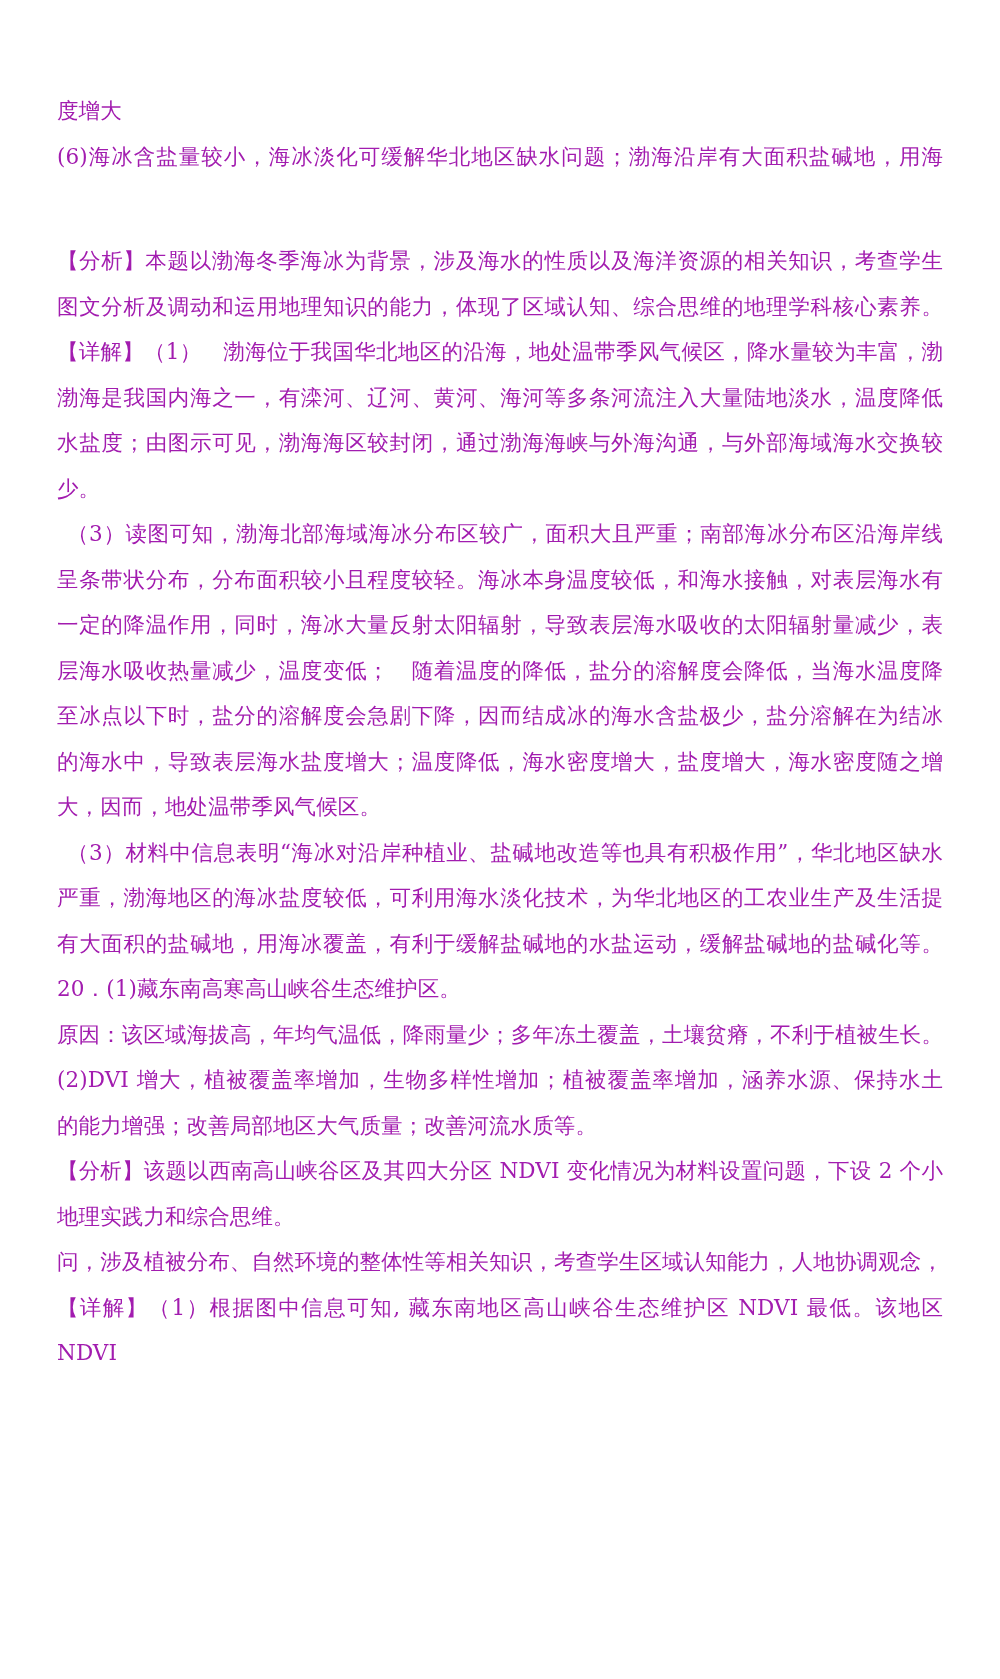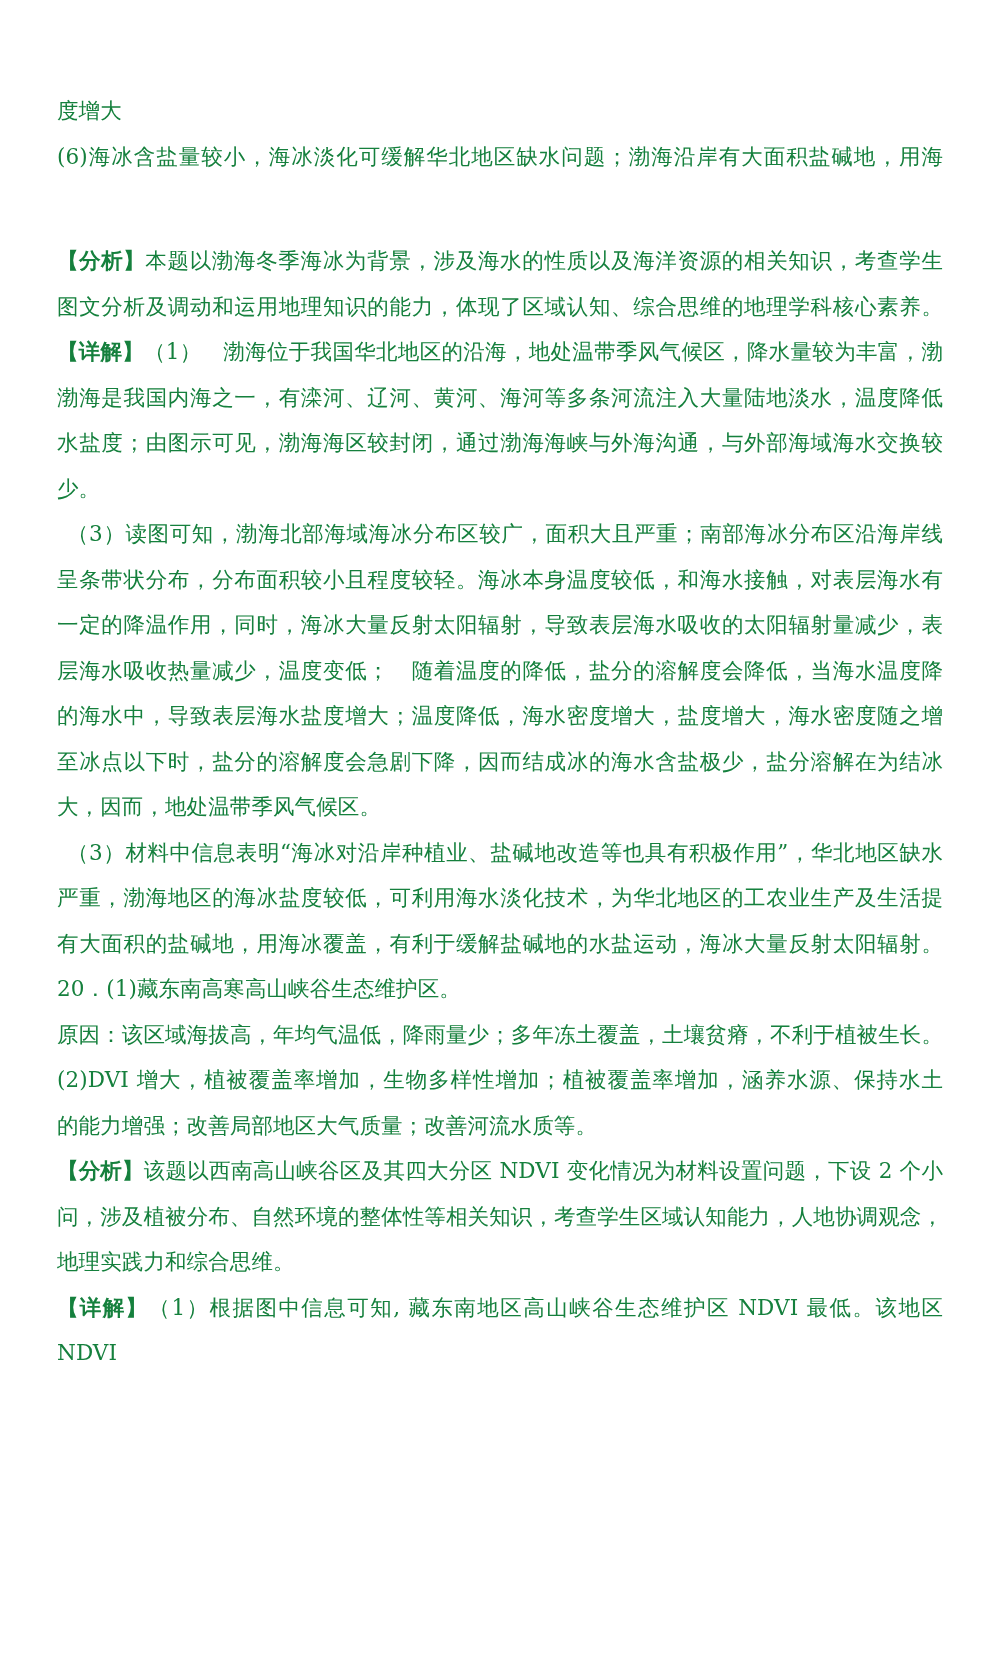--- a/index.html
+++ b/index.html
@@ -32,21 +32,21 @@
     top: 88px;
     width: 886px;
   }
 
   .line {
     font-size: 21.5px;
     line-height: 45.5px;
     height: 45.5px;
     white-space: pre;
     letter-spacing: 0.1px;
-    color: #15803d;
+    color: #a21caf;
     -webkit-font-smoothing: antialiased;
   }
 
   
   .line.just {
     white-space: normal;
     text-align: justify;
     text-align-last: justify;
     text-justify: inter-character;
   }
@@ -62,21 +62,21 @@
     padding-left: 10px;
   }
 
   
   .gap {
     height: 59px;
   }
 
   
   .hd {
-    font-weight: 700;
+    font-weight: 400;
     letter-spacing: 0px;
   }
 </style>
 </head>
 <body>
 
 <div id="page">
   <div id="column">
 
     <div class="line flush">度增大</div>
@@ -88,33 +88,33 @@
     <div class="line just">图文分析及调动和运用地理知识的能力，体现了区域认知、综合思维的地理学科核心素养。</div>
     <div class="line just"><span class="hd">【详解】</span>（1）　渤海位于我国华北地区的沿海，地处温带季风气候区，降水量较为丰富，渤</div>
     <div class="line just">渤海是我国内海之一，有滦河、辽河、黄河、海河等多条河流注入大量陆地淡水，温度降低</div>
     <div class="line just">水盐度；由图示可见，渤海海区较封闭，通过渤海海峡与外海沟通，与外部海域海水交换较</div>
     <div class="line flush">少。</div>
 
     <div class="line just indent">（3）读图可知，渤海北部海域海冰分布区较广，面积大且严重；南部海冰分布区沿海岸线</div>
     <div class="line just">呈条带状分布，分布面积较小且程度较轻。海冰本身温度较低，和海水接触，对表层海水有</div>
     <div class="line just">一定的降温作用，同时，海冰大量反射太阳辐射，导致表层海水吸收的太阳辐射量减少，表</div>
     <div class="line just">层海水吸收热量减少，温度变低；　随着温度的降低，盐分的溶解度会降低，当海水温度降</div>
+    <div class="line just">至冰点以下时，盐分的溶解度会急剧下降，因而结成冰的海水含盐极少，盐分溶解在为结冰</div>
     <div class="line just">的海水中，导致表层海水盐度增大；温度降低，海水密度增大，盐度增大，海水密度随之增</div>
-    <div class="line just">至冰点以下时，盐分的溶解度会急剧下降，因而结成冰的海水含盐极少，盐分溶解在为结冰</div>
     <div class="line flush">大，因而，地处温带季风气候区。</div>
 
     <div class="line just indent">（3）材料中信息表明“海冰对沿岸种植业、盐碱地改造等也具有积极作用”，华北地区缺水</div>
     <div class="line just">严重，渤海地区的海冰盐度较低，可利用海水淡化技术，为华北地区的工农业生产及生活提</div>
-    <div class="line just">有大面积的盐碱地，用海冰覆盖，有利于缓解盐碱地的水盐运动，海冰大量反射太阳辐射。</div>
+    <div class="line just">有大面积的盐碱地，用海冰覆盖，有利于缓解盐碱地的水盐运动，缓解盐碱地的盐碱化等。</div>
 
     <div class="line flush">20．(1)藏东南高寒高山峡谷生态维护区。</div>
     <div class="line just">原因：该区域海拔高，年均气温低，降雨量少；多年冻土覆盖，土壤贫瘠，不利于植被生长。</div>
     <div class="line just">(2)DVI 增大，植被覆盖率增加，生物多样性增加；植被覆盖率增加，涵养水源、保持水土</div>
     <div class="line flush">的能力增强；改善局部地区大气质量；改善河流水质等。</div>
 
     <div class="line just"><span class="hd">【分析】</span>该题以西南高山峡谷区及其四大分区 NDVI 变化情况为材料设置问题，下设 2 个小</div>
+    <div class="line flush">地理实践力和综合思维。</div>
     <div class="line just">问，涉及植被分布、自然环境的整体性等相关知识，考查学生区域认知能力，人地协调观念，</div>
-    <div class="line flush">地理实践力和综合思维。</div>
 
     <div class="line just"><span class="hd">【详解】</span>（1）根据图中信息可知, 藏东南地区高山峡谷生态维护区 NDVI 最低。该地区 NDVI</div>
 
   </div>
 </div>
 
 </body></html>

